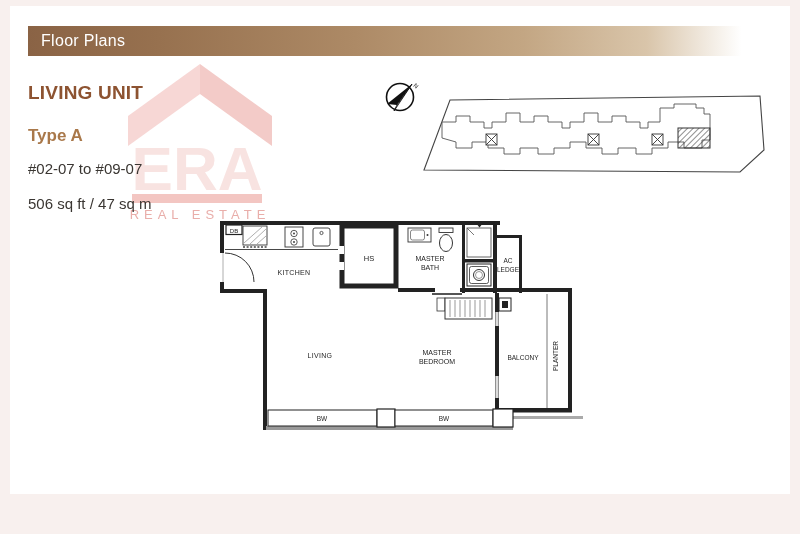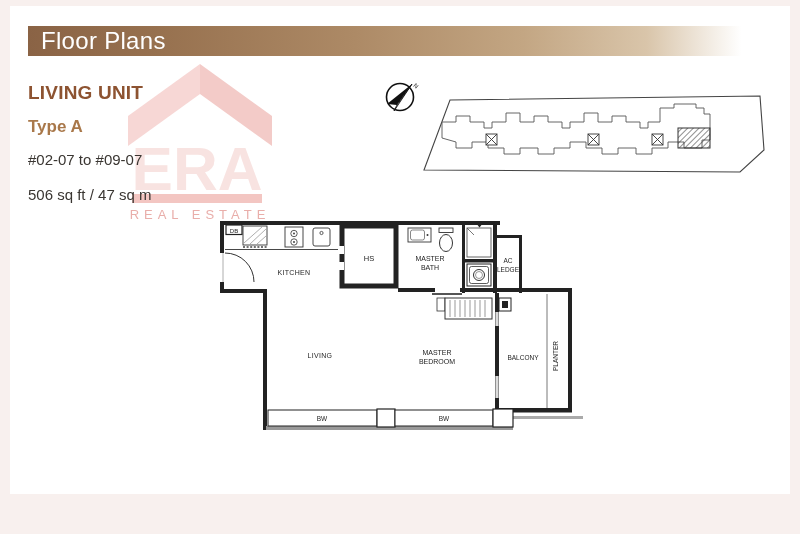--- a/index.html
+++ b/index.html
@@ -11,27 +11,27 @@
   }
   .stage{position:absolute;left:0;top:0;width:800px;height:534px;}
   .card{
     position:absolute;left:10px;top:6px;width:780px;height:488px;
     background:#ffffff;
   }
   .header-bar{
     position:absolute;left:18px;top:20px;width:728px;height:30px;
     background:linear-gradient(90deg,#8a6345 0%,#97714f 18%,#ad8a66 45%,#c3a683 68%,#d9c5aa 85%,rgba(255,255,255,0) 98%);
     color:#ffffff;
-    font-size:24px;line-height:30px;
+    font-size:16px;line-height:30px;
     padding-left:13px;box-sizing:border-box;
     letter-spacing:0.3px;
   }
   .unit-info{position:absolute;left:18px;top:76px;z-index:3;}
   .unit-name{font-size:19px;font-weight:bold;color:#8d5331;letter-spacing:0.2px;}
-  .unit-type{font-size:17px;font-weight:bold;color:#a9784a;margin-top:13px;}
+  .unit-type{font-size:17px;font-weight:bold;color:#a9784a;margin-top:22px;}
   .unit-range{font-size:15px;color:#3a3632;margin-top:14px;}
   .unit-area{font-size:15px;color:#3a3632;margin-top:18px;}
   .watermark{position:absolute;left:112px;top:58px;z-index:1;}
   .compass{position:absolute;left:374px;top:72px;z-index:2;}
   .siteplan{position:absolute;left:402px;top:86px;z-index:2;}
   .floorplan{position:absolute;left:200px;top:210px;z-index:2;}
   .plan-label{
     font-family:"Liberation Sans", sans-serif;
     fill:#1d1d1d;
   }

